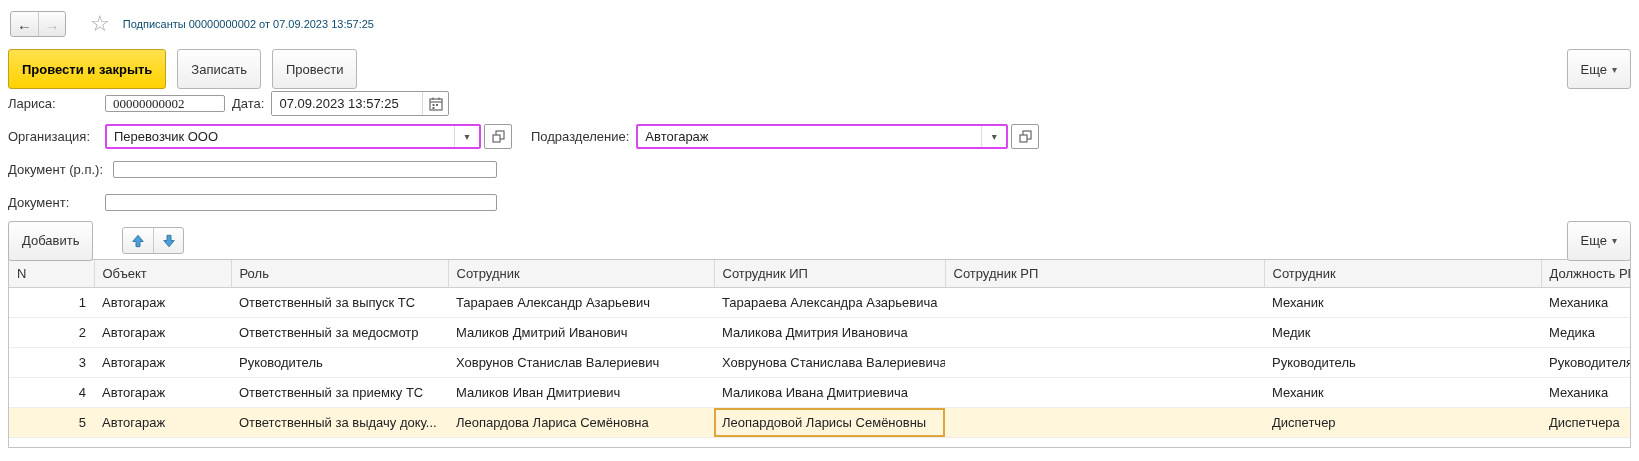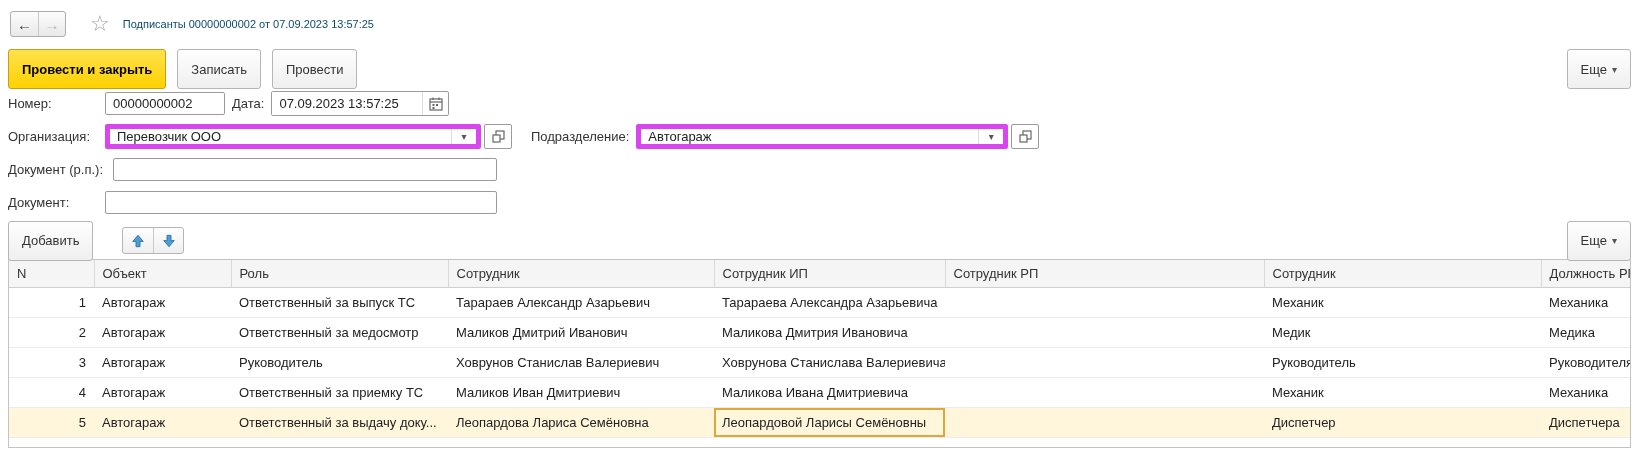--- a/index.html
+++ b/index.html
@@ -23,23 +23,23 @@
   .btn-primary { background: linear-gradient(#ffe14d, #ffd200); border-color: #c3a018; font-weight: bold; color: #000; }
   .more-arrow { font-size: 10px; color: #555; }
 
   .cmdbar { display: flex; align-items: center; gap: 11px; padding: 0 8px; margin-top: 11px; height: 28px; }
   .spacer { flex: 1; }
 
   
   .form { padding: 0 8px; }
   .frow { display: flex; align-items: center; margin-top: 8px; height: 25px; }
   .flabel { min-width: 97px; color: #333; }
-  .tinput { border: 1px solid #9b9b9b; border-radius: 2px; height: 23px; padding: 0 7px;
-            font-family: Liberation Sans, sans-serif; font-size: 13px; color: #222; background: #fff; }
-  .combo { display: flex; align-items: stretch; border: 5px solid #d946ef; border-radius: 2px; height: 25px; background: #fff; }
+  .tinput { border: 1px solid #9b9b9b; border-radius: 2px; height: 17px; padding: 0 7px;
+            font-family: Liberation Serif, serif; font-size: 13px; color: #222; background: #fff; }
+  .combo { display: flex; align-items: stretch; border: 2px solid #d946ef; border-radius: 2px; height: 25px; background: #fff; }
   .combo input { border: none; outline: none; flex: 1; padding: 0 7px; font-family: "Liberation Sans", sans-serif;
                  font-size: 13px; color: #222; background: transparent; }
   .combo .seg { width: 25px; display: flex; align-items: center; justify-content: center;
                 border-left: 1px solid #dcdcdc; color: #555; font-size: 10px; cursor: pointer; }
   .sidebtn { width: 28px; height: 25px; margin-left: 3px; display: flex; align-items: center; justify-content: center;
              border: 1px solid #9b9b9b; border-radius: 2px; background: #fff; cursor: pointer; }
   .datewrap { display: flex; align-items: stretch; border: 1px solid #9b9b9b; border-radius: 2px; height: 25px; background: #fff; }
   .datewrap input { border: none; outline: none; width: 150px; padding: 0 7px; font-family: "Liberation Sans", sans-serif;
                     font-size: 13px; color: #222; }
   .datewrap .seg { width: 26px; display: flex; align-items: center; justify-content: center;
@@ -88,21 +88,21 @@
   <div class="spacer"></div>
   <button class="btn">
     <span>Еще</span>
     <span class="more-arrow">▾</span>
   </button>
 </div>
 
 <div class="form">
 
   <div class="frow">
-    <span class="flabel">Номер:</span>
+    <span class="flabel">Лариса:</span>
     <input class="tinput" style="width: 120px;" value="00000000002">
     <span style="margin-left:7px; margin-right:7px">Дата:</span>
     <div class="datewrap">
       <input value="07.09.2023 13:57:25" style="">
       <span class="seg">
         <svg width="14" height="14" viewBox="0 0 14 14">
           <rect x="1" y="2" width="12" height="11" fill="none" stroke="#666" stroke-width="1.2"></rect>
           <line x1="1" y1="5" x2="13" y2="5" stroke="#666" stroke-width="1.2"></line>
           <line x1="4" y1="0.5" x2="4" y2="3" stroke="#666" stroke-width="1.2"></line>
           <line x1="10" y1="0.5" x2="10" y2="3" stroke="#666" stroke-width="1.2"></line>

